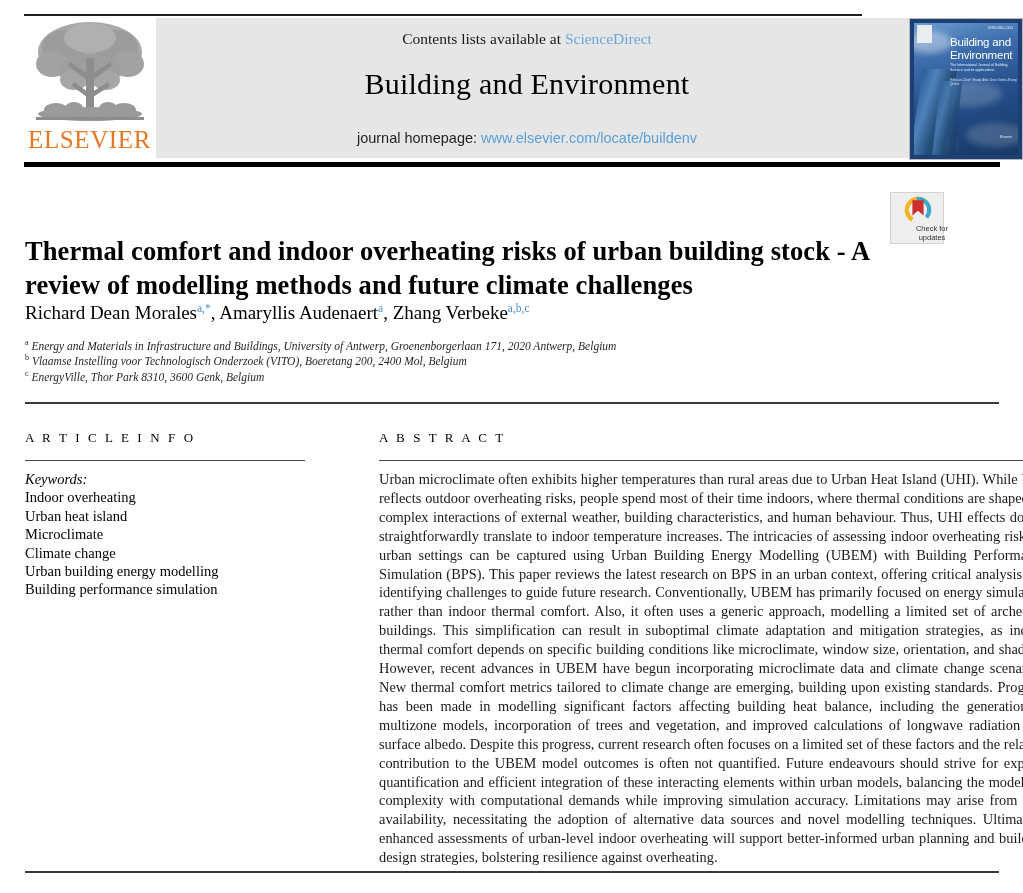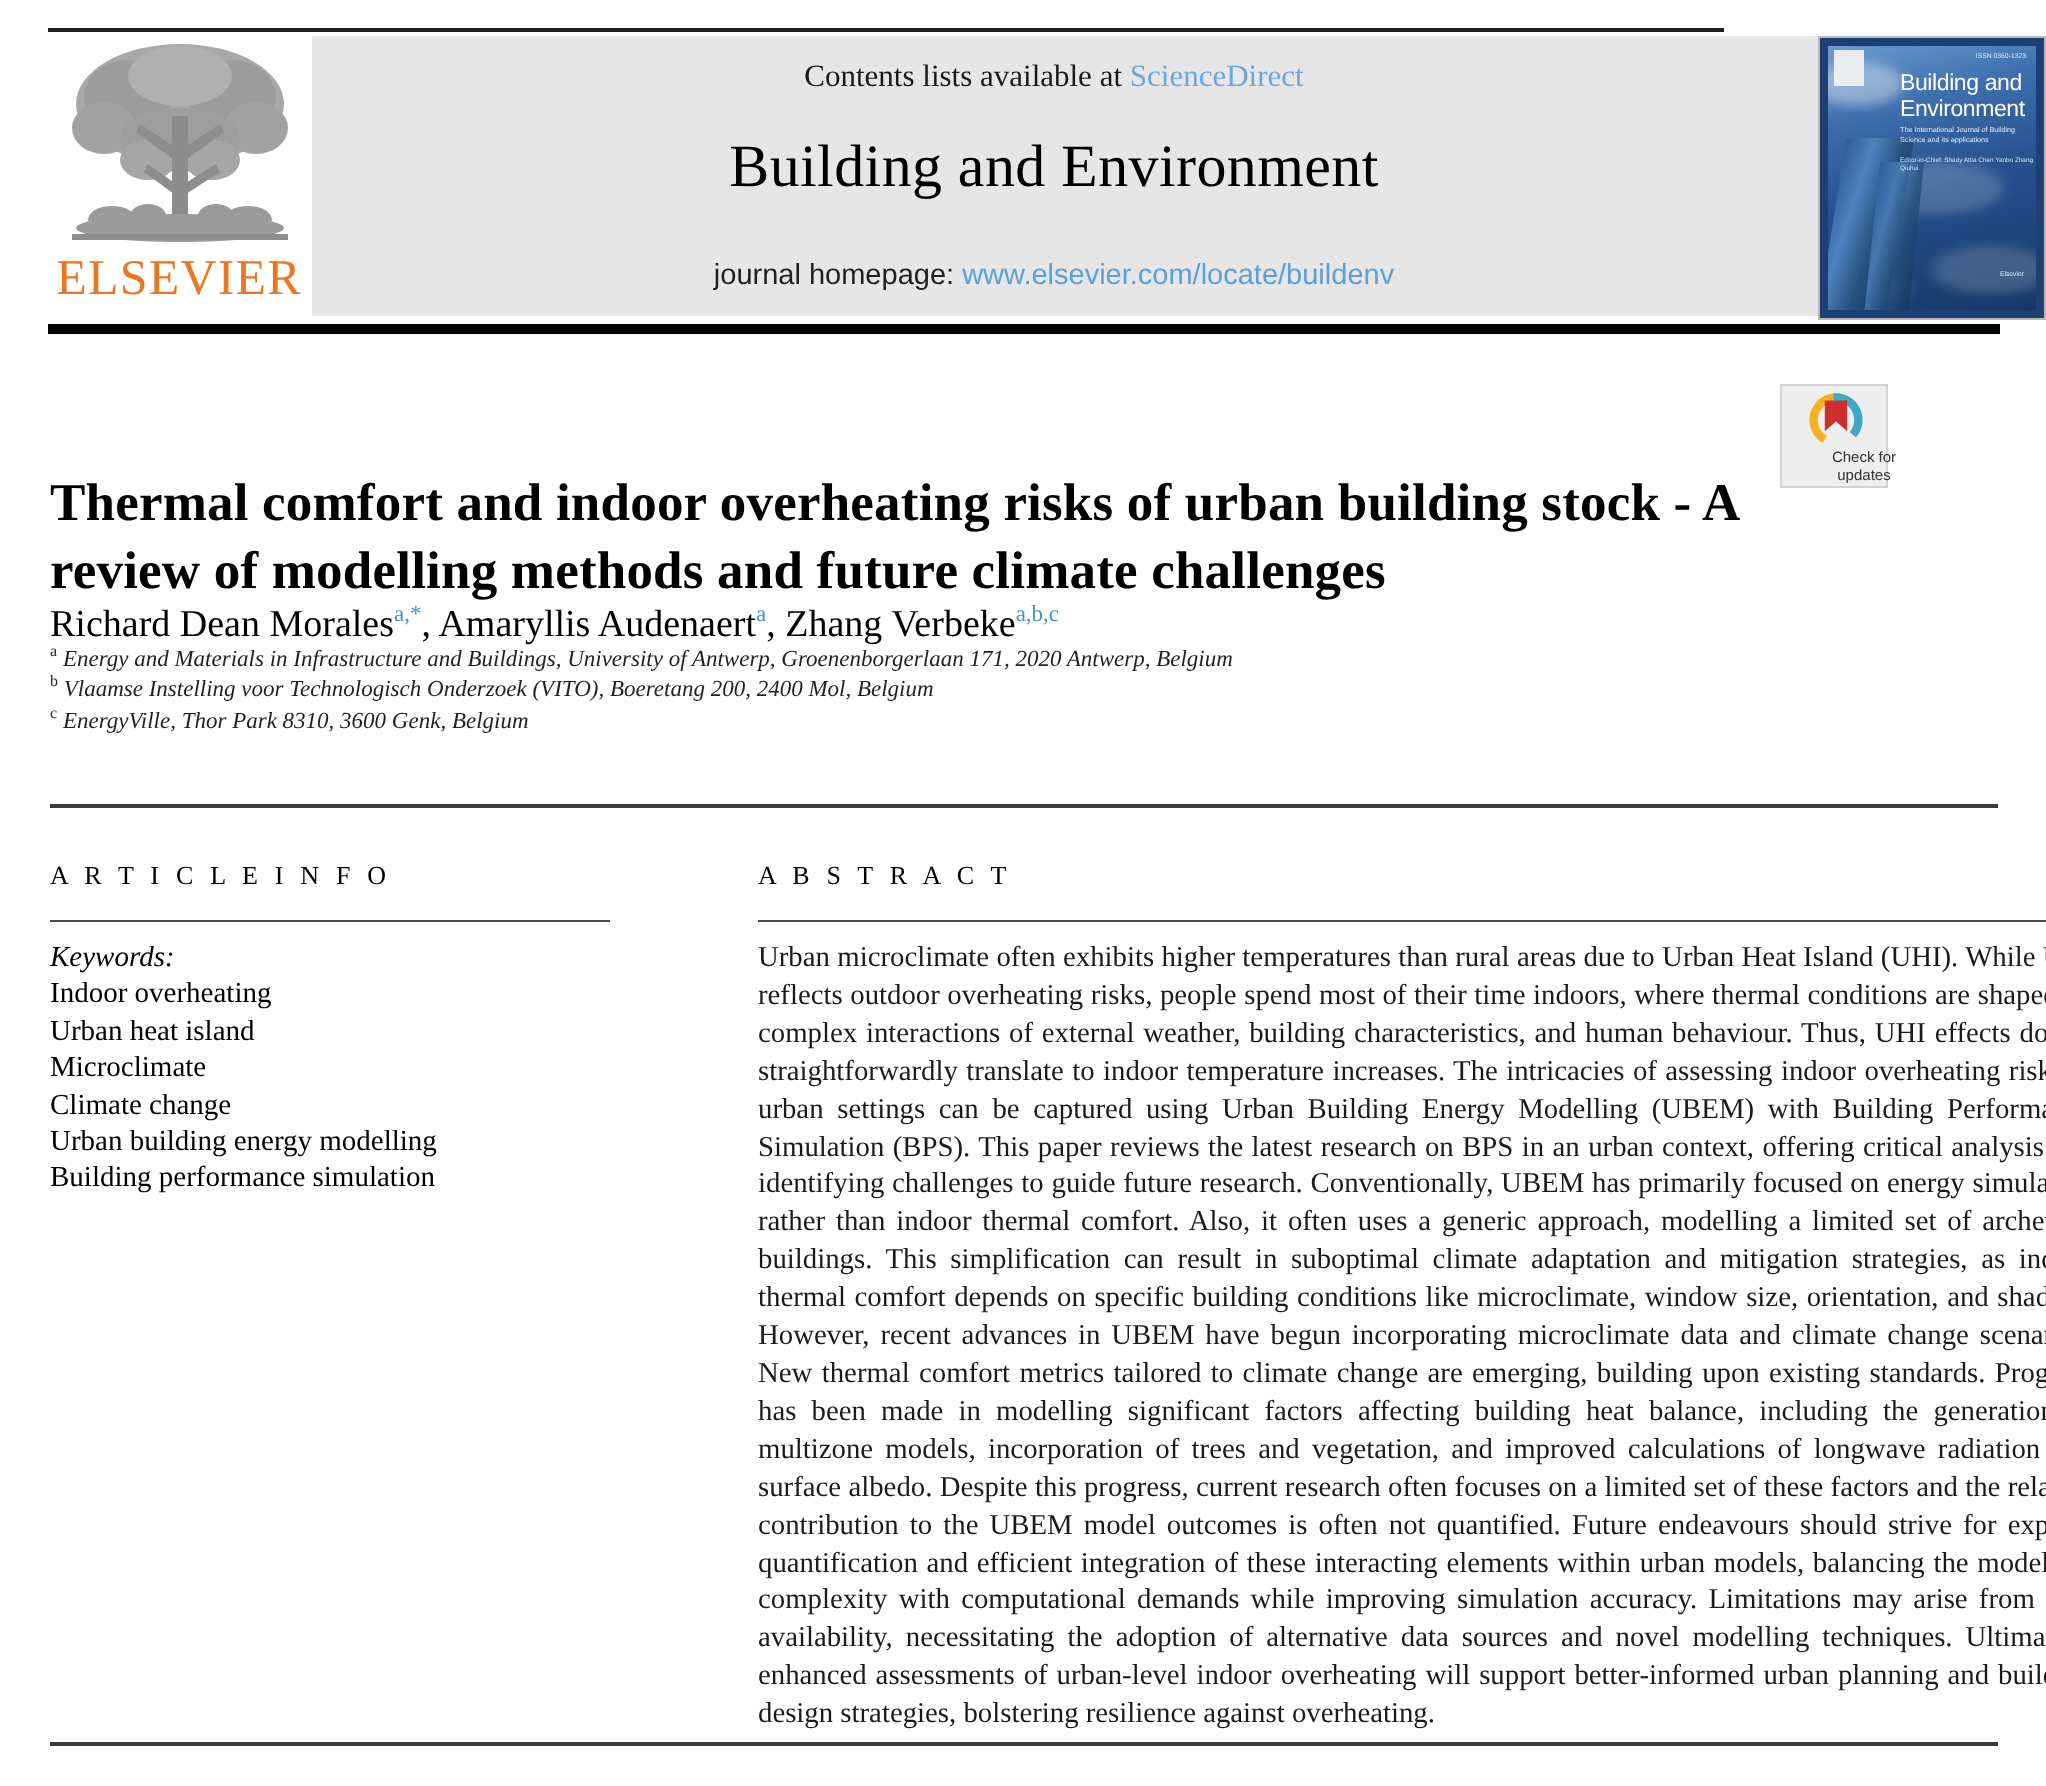--- a/index.html
+++ b/index.html
@@ -265,21 +265,21 @@
     color: #4a90c9;
     font-size: 11.5px;
     vertical-align: super;
     line-height: 0;
   }
 
   
   .affiliations {
     position: absolute;
     left: 25px;
-    top: 323px;
+    top: 339px;
     width: 900px;
   }
   .affil {
     font-family: "Liberation Serif", serif;
     font-style: italic;
     font-size: 11.5px;
     line-height: 15.4px;
     color: #231f20;
   }
   .affil sup {

